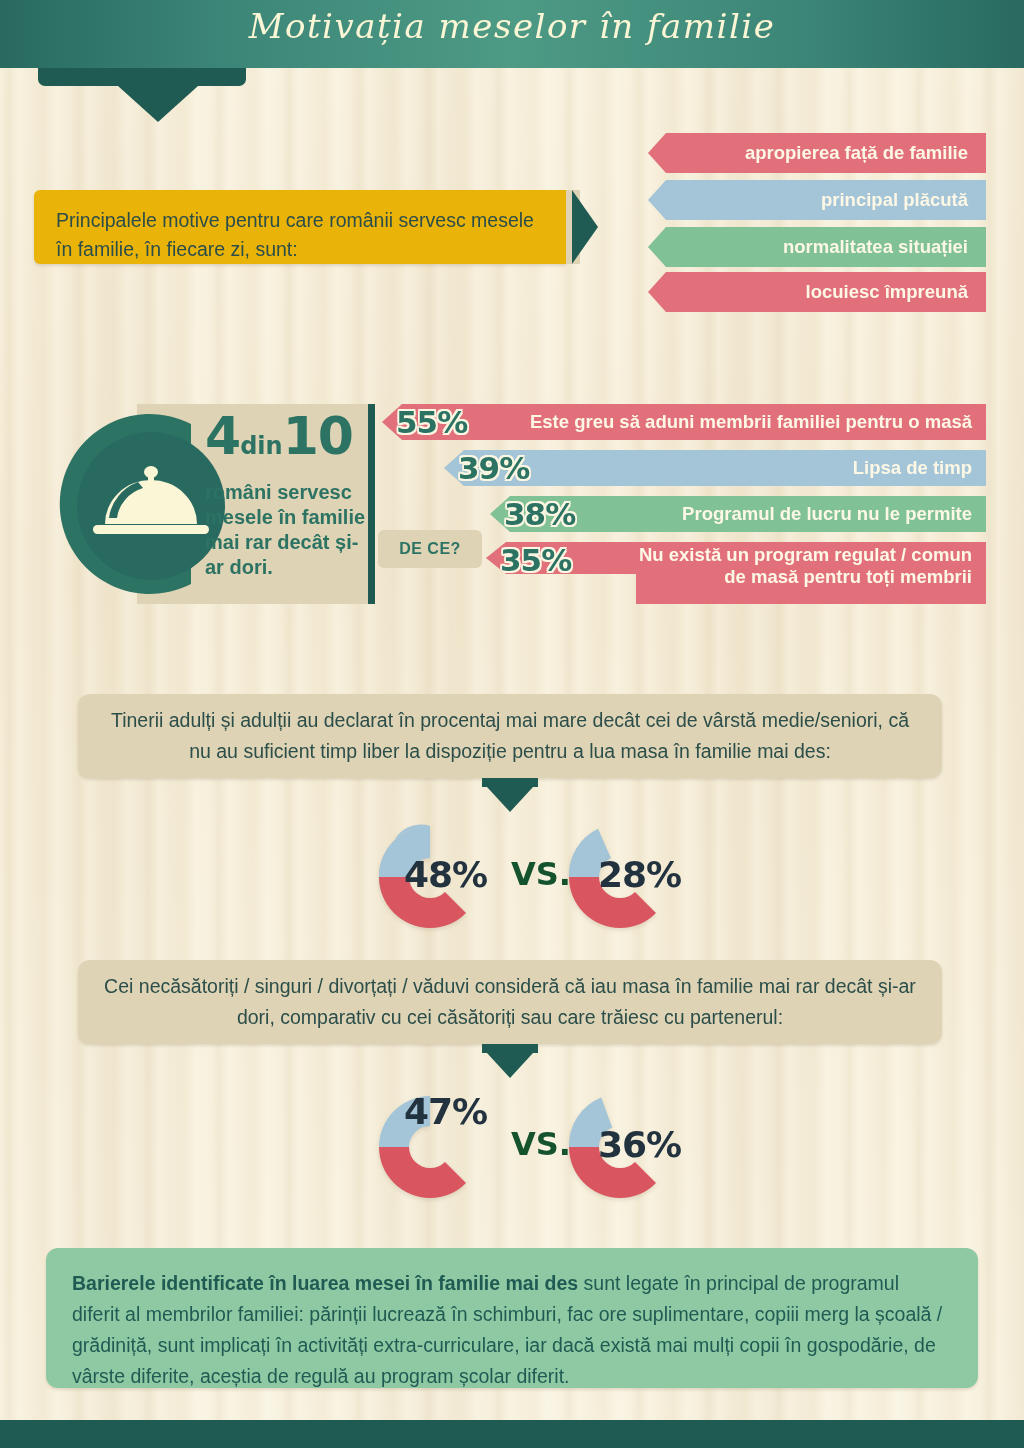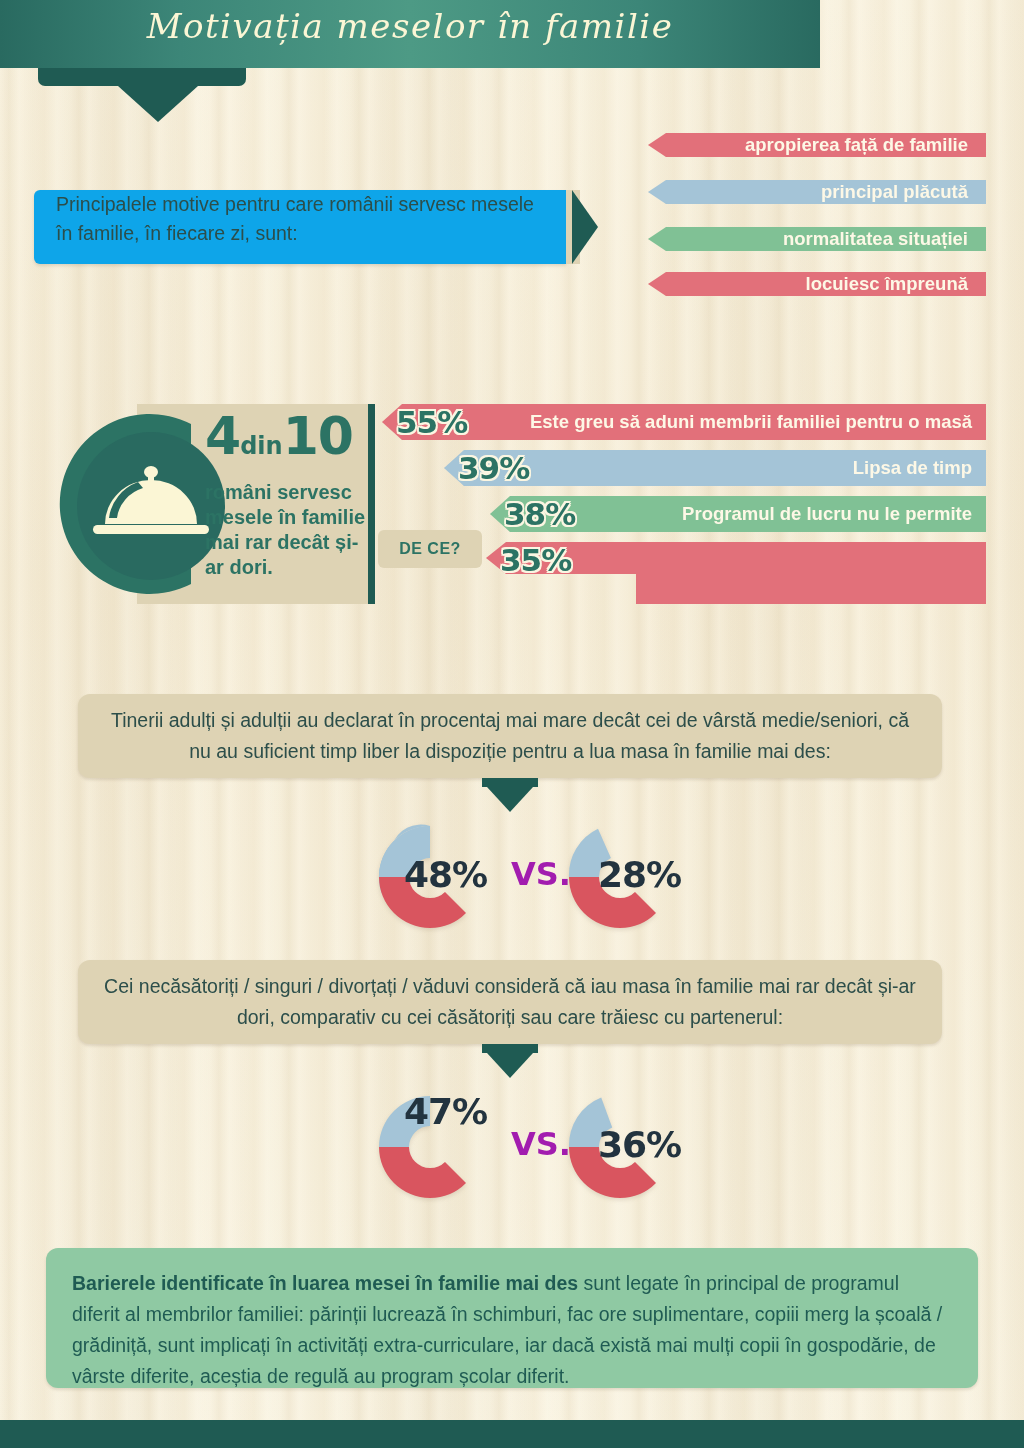--- a/index.html
+++ b/index.html
@@ -22,21 +22,21 @@
       repeating-linear-gradient(90deg,
         rgba(200,180,140,0.00) 0px,
         rgba(200,180,140,0.10) 120px,
         rgba(255,252,240,0.12) 210px,
         rgba(200,180,140,0.00) 320px),
       linear-gradient(180deg,#f8f1de 0%,#f5ecd6 40%,#f8f2e0 100%);
   }
 
   
   #header{
-    position:absolute;left:0;top:0;width:820px;height:68px;
+    position:absolute;left:0;top:0;width:1024px;height:68px;
     background:linear-gradient(90deg,#296a60 0%,#3c8678 22%,#4d9a85 50%,#3c8678 78%,#296a60 100%);
     z-index:5;
   }
   #header-title{
     position:absolute;left:0;right:0;top:6px;text-align:center;
     font-family:"DejaVu Serif",serif;
     font-style:italic;font-weight:400;font-size:34px;letter-spacing:1.5px;
     color:#fbf6d5;
   }
   
@@ -47,41 +47,41 @@
   }
   #tail-tri{
     position:absolute;left:118px;top:86px;width:0;height:0;
     border-left:40px solid transparent;border-right:40px solid transparent;
     border-top:36px solid #1f5b53;z-index:4;
   }
 
   
   #intro-box{
     position:absolute;left:34px;top:190px;width:532px;height:74px;
-    background:#0ea5e9;border-radius:6px 0 0 6px;
-    display:flex;align-items:flex-start;
+    background:#eab308;border-radius:6px 0 0 6px;
+    display:flex;align-items:flex-end;
     box-shadow:0 2px 3px rgba(120,100,70,0.18);
   }
   #intro-text{
     padding:0 22px;font-size:19.5px;line-height:29px;color:#2c4e4a;
     font-family:"Liberation Sans",sans-serif;
   }
   #intro-notch{
     position:absolute;left:566px;top:190px;width:14px;height:74px;
     background:#ded3b4;
   }
   #intro-tri{
     position:absolute;left:572px;top:190px;width:0;height:0;
     border-top:37px solid transparent;border-bottom:37px solid transparent;
     border-left:26px solid #1f5b53;
   }
 
   
   .reason{
-    position:absolute;height:24px;
+    position:absolute;height:40px;
     display:flex;align-items:center;justify-content:flex-end;
     color:#fdf8e6;font-weight:bold;font-size:18.5px;
     padding-right:18px;box-sizing:border-box;
     clip-path:polygon(18px 0, 100% 0, 100% 100%, 18px 100%, 0 50%);
     box-shadow:0 2px 2px rgba(120,100,70,0.12);
   }
   #reason0{left:648px;top:133px;width:338px;background:#e2707a;}
   #reason1{left:648px;top:180px;width:338px;background:#a4c4d7;}
   #reason2{left:648px;top:227px;width:338px;background:#80c195;}
   #reason3{left:648px;top:272px;width:338px;background:#e2707a;}
@@ -180,21 +180,21 @@
 
   
   .donut{position:absolute;}
   .donut svg{display:block;filter:drop-shadow(0 2px 2px rgba(120,100,70,0.18));}
   .dlabel{
     position:absolute;font-family:"DejaVu Sans",sans-serif;font-weight:bold;
     color:#22333f;font-size:36px;letter-spacing:-1px;
   }
   .vs{
     position:absolute;font-family:"DejaVu Sans",sans-serif;font-weight:bold;
-    color:#a21caf;font-size:32px;letter-spacing:0px;
+    color:#14532d;font-size:32px;letter-spacing:0px;
   }
 
   
   #conclusion{
     position:absolute;left:46px;top:1248px;width:932px;height:140px;
     background:#8fc9a3;border-radius:12px;
     box-shadow:0 2px 3px rgba(120,100,70,0.18);
   }
   #conclusion p{
     margin:0;padding:20px 26px;color:#1f5b53;font-size:19.5px;line-height:31px;
@@ -263,20 +263,24 @@
 <div class="pbar" id="pbar1">
   <span class="pnum">39%</span>
   <span class="plab">Lipsa de timp</span>
 </div>
 <div class="pbar" id="pbar2">
   <span class="pnum">38%</span>
   <span class="plab">Programul de lucru nu le permite</span>
 </div>
 <div class="pbar" id="pbar3">
   <span class="pnum">35%</span>
+  <span class="plab">
+    <span>Nu există un program regulat / comun</span><br>
+    <span>de masă pentru toți membrii</span>
+  </span>
 </div>
 
 <div class="callout" id="callout1">
   <p>Tinerii adulți și adulții au declarat în procentaj mai mare decât cei de vârstă medie/seniori, că nu au suficient timp liber la dispoziție pentru a lua masa în familie mai des:</p>
 </div>
 <div class="callout-stem" id="stem1"></div>
 <div class="callout-tri" id="tri1"></div>
 
 <div class="donut" style="left:371px;top:818px;">
   <svg width="118" height="118" viewBox="0 0 118 118">

